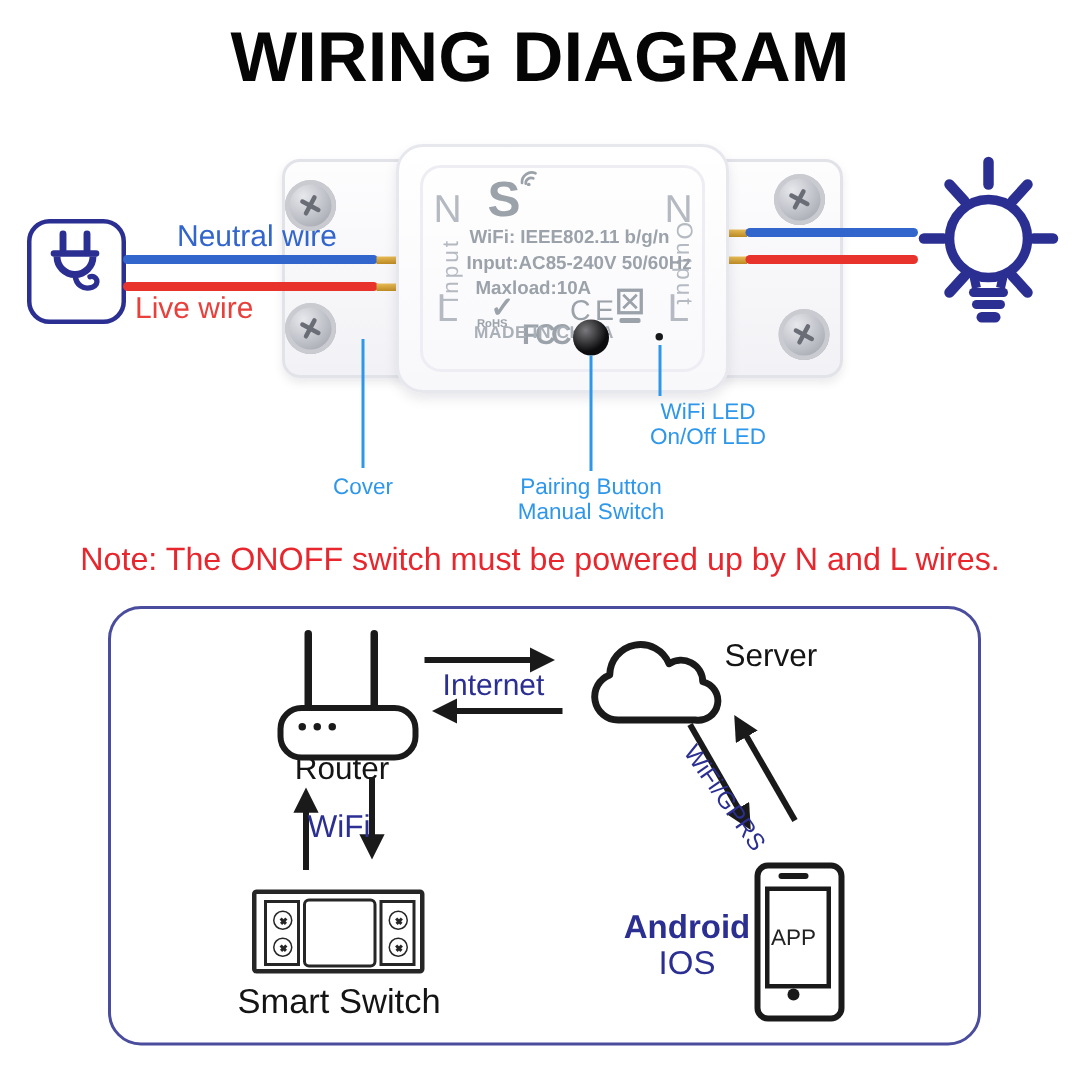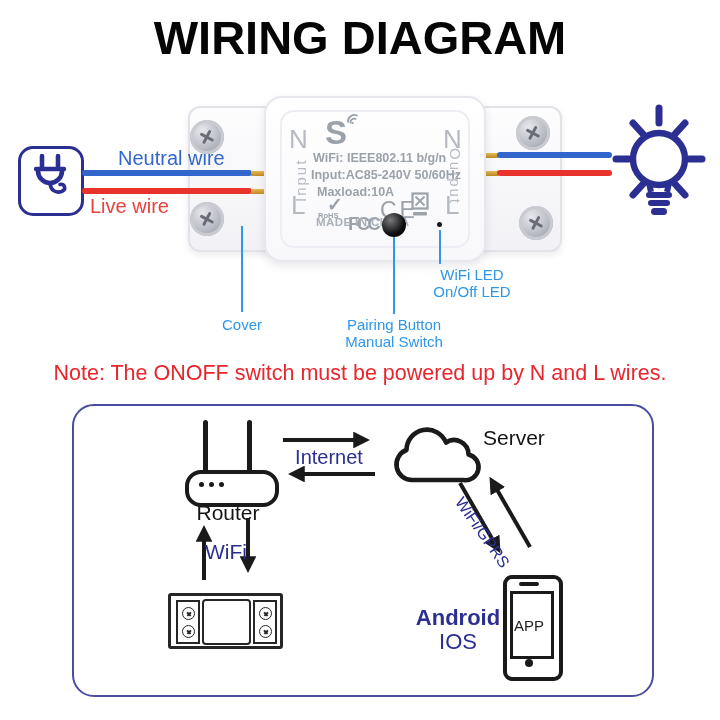--- a/index.html
+++ b/index.html
@@ -102,21 +102,21 @@
     <path d="M3 11 a6.5 6.5 0 0 1 9 -6.5 M5.5 11.5 a3.6 3.6 0 0 1 5 -3.6" stroke="#9ba2aa" stroke-width="1.8" fill="none" stroke-linecap="round"></path>
     <circle cx="7.5" cy="12" r="1.2" fill="#9ba2aa"></circle>
   </svg>
   <div class="abs gray zp" style="left:313px;top:151px;font-size:12.5px;font-weight:600;">WiFi: IEEE802.11 b/g/n</div>
   <div class="abs gray zp" style="left:311px;top:168px;font-size:12.5px;font-weight:600;">Input:AC85-240V 50/60Hz</div>
   <div class="abs gray zp" style="left:317px;top:185px;font-size:12.5px;font-weight:600;">Maxload:10A</div>
 
   <div class="abs gray zp" style="left:327px;top:193px;font-size:19px;font-weight:700;">✓</div>
   <div class="abs gray zp" style="left:318px;top:211px;font-size:7.5px;font-weight:700;">RoHS</div>
   <div class="abs gray zp" style="left:348px;top:213px;font-size:19px;font-weight:700;letter-spacing:-3px;">FCC</div>
-  <div class="abs gray zp" style="left:380px;top:197px;font-size:23px;letter-spacing:3px;">CE</div>
+  <div class="abs gray zp" style="left:380px;top:197px;font-size:19px;letter-spacing:3px;">CE</div>
   <svg class="abs zp" style="left:409px;top:190px;" width="22" height="28" viewBox="0 0 22 28">
     <rect x="3.5" y="3.5" width="15" height="15" fill="none" stroke="#9ba2aa" stroke-width="2.2"></rect>
     <path d="M6.5 6.5 L15.5 15.5 M15.5 6.5 L6.5 15.5" stroke="#9ba2aa" stroke-width="1.8"></path>
     <rect x="4" y="22" width="14" height="3.4" rx="1.2" fill="#9ba2aa"></rect>
   </svg>
   <div class="abs zp" style="left:316px;top:216px;font-size:11.5px;letter-spacing:.4px;font-weight:600;color:#aab0b8;">MADE IN CHINA</div>
 
   <div class="abs zp" style="left:382px;top:213px;width:24px;height:24px;border-radius:50%;
        background:radial-gradient(circle at 35% 30%,#7a7a7e,#0c0c0e 62%);"></div>
   <div class="abs zp" style="left:437px;top:222px;width:5px;height:5px;border-radius:50%;background:#17181a;"></div>
@@ -219,20 +219,21 @@
       <div class="abs mscrew" style="left:4px;top:5px;">
           <i></i>
           <i class="b"></i>
         </div>
       <div class="abs mscrew" style="left:4px;top:23px;">
           <i></i>
           <i class="b"></i>
         </div>
     </div>
   </div>
+  <div class="abs ctr" style="left:133px;top:654px;width:186px;font-size:23px;color:#141414;">Smart Switch</div>
 
   <div class="abs phone"></div>
   <div class="abs pspk"></div>
   <div class="abs pscreen"></div>
   <div class="abs ctr" style="left:510px;top:617px;width:38px;font-size:15px;color:#222;text-align:center;">APP</div>
   <div class="abs pdot"></div>
   <div class="abs navy ctr" style="left:410px;top:606px;width:96px;font-size:22px;font-weight:600;line-height:24px;">Android</div>
   <div class="abs navy ctr" style="left:410px;top:630px;width:96px;font-size:22px;font-weight:400;line-height:24px;">IOS</div>
 
 </div>

